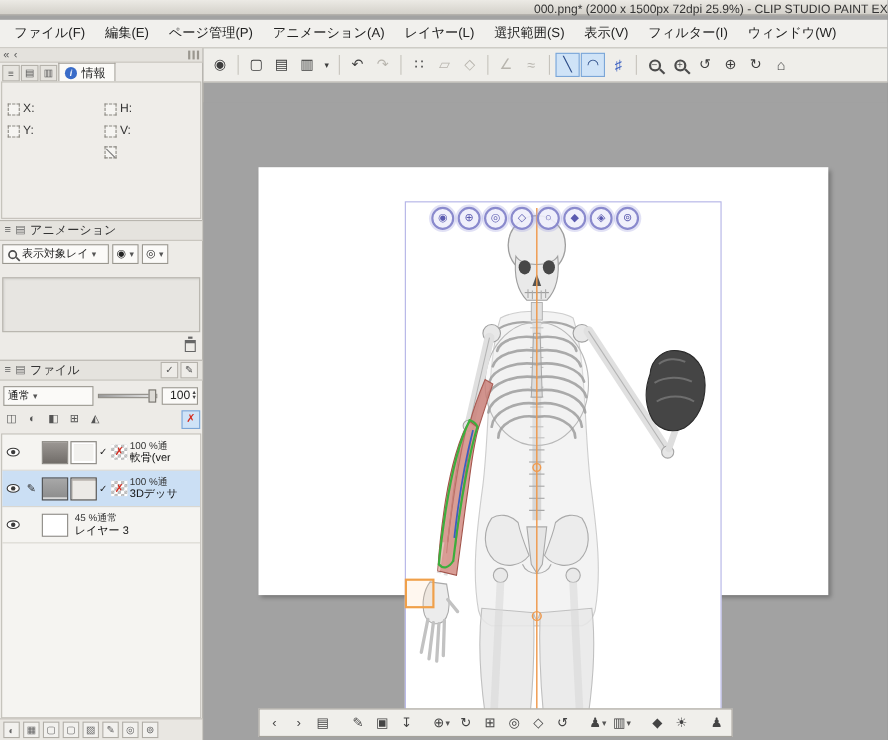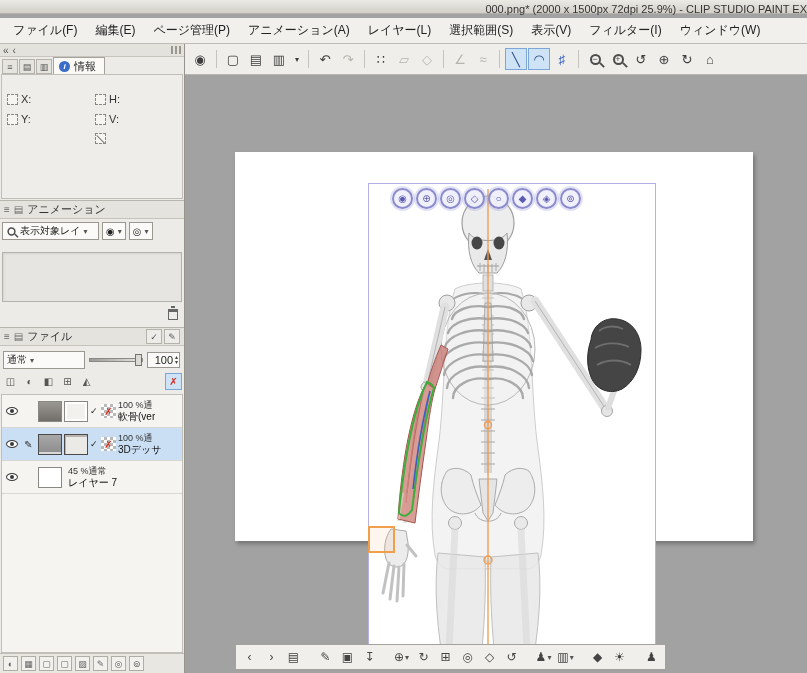--- a/index.html
+++ b/index.html
@@ -296,21 +296,21 @@
         </span>
       </div>
       <div class="lrow">
         <span class="lcell">
             <span class="eye"></span>
           </span>
         <span class="lcell"></span>
         <span class="lthumb t-white"></span>
         <span class="ltext" style="margin-left:4px;">
           <span class="linfo">45 %通常</span>
-          <span class="lname">レイヤー 7</span>
+          <span class="lname">レイヤー 3</span>
         </span>
       </div>
     </div>
 
     <div class="dock">
         <span class="dock-ico">◐</span>
         <span class="dock-ico">▦</span>
         <span class="dock-ico">▢</span>
         <span class="dock-ico">▢</span>
         <span class="dock-ico">▨</span>

